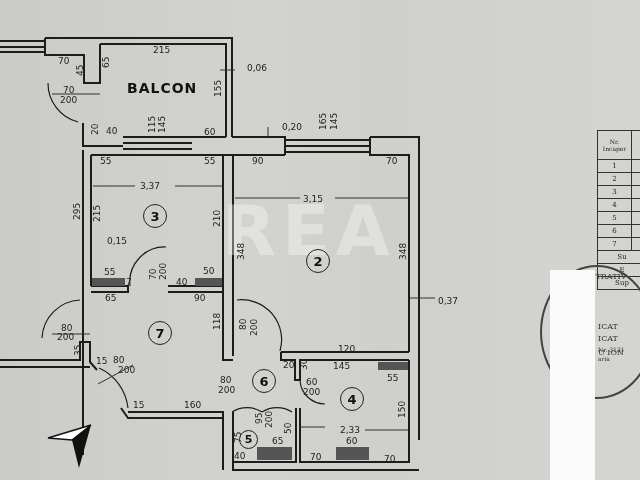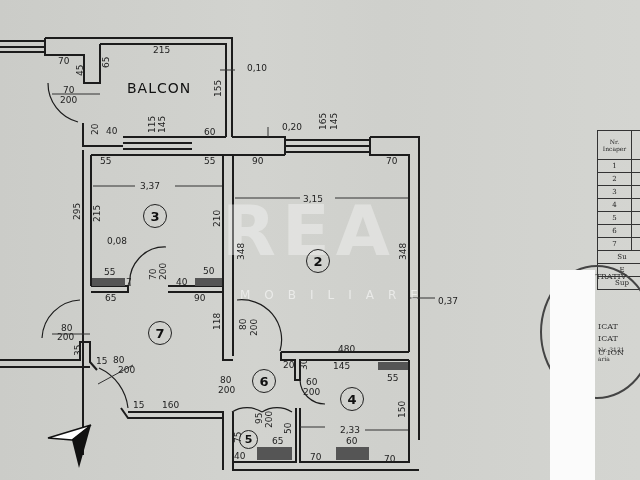--- a/index.html
+++ b/index.html
@@ -1,21 +1,21 @@
 <!DOCTYPE html>
 <html><head>
 <meta charset="utf-8">
 <style>
   html,body{margin:0;padding:0;}
   body{width:640px;height:480px;overflow:hidden;background:#cfd0cc;font-family:"DejaVu Sans",sans-serif;position:relative;}
   #stage{position:absolute;left:0;top:0;width:640px;height:480px;background:linear-gradient(90deg,#cbccc8 0%,#d2d3cf 40%,#cfd0cc 60%,#d4d5d1 100%);}
   .lbl{position:absolute;font-size:9px;color:#222;line-height:1;white-space:nowrap;}
   .lbl.v{transform:rotate(-90deg);transform-origin:left top;}
   .room-no{position:absolute;width:22px;height:22px;border:1.5px solid #222;border-radius:50%;display:flex;align-items:center;justify-content:center;font-size:13px;font-weight:bold;color:#111;background:transparent;}
-  .title{position:absolute;font-size:14px;font-weight:normal;letter-spacing:1px;color:#111;}
+  .title{position:absolute;font-size:14px;font-weight:bold;letter-spacing:1px;color:#111;}
   .watermark{position:absolute;left:222px;top:190px;font-size:70px;font-weight:bold;color:rgba(255,255,255,.35);letter-spacing:6px;}
   .watermark-sub{position:absolute;left:240px;top:288px;font-size:12px;letter-spacing:14px;color:rgba(255,255,255,.55);}
   .table-wrap{position:absolute;left:597px;top:130px;width:50px;}
   table{border-collapse:collapse;font-family:"DejaVu Serif",serif;font-size:7px;color:#222;}
   td,th{border:1px solid #333;height:12px;padding:0 2px;text-align:center;}
   th{height:28px;font-weight:normal;font-size:6px;}
   .white-box{position:absolute;left:550px;top:270px;width:45px;height:210px;background:#fbfbfb;}
   .stamp{position:absolute;left:540px;top:265px;width:110px;height:130px;border:2px solid #444;border-radius:50%;}
   .stamp-text{position:absolute;font-family:"DejaVu Serif",serif;font-size:8px;color:#333;}
 </style>
@@ -101,80 +101,79 @@
       <line x1="268" y1="127" x2="268" y2="137"></line>
       <line x1="410" y1="298" x2="435" y2="298"></line>
     </g>
 
     <polygon points="48,438 91,425 72,440" fill="#fff" stroke="#111" stroke-width="1.5"></polygon>
     <polygon points="72,440 91,425 79,441 79,441" fill="#111"></polygon>
     <polygon points="72,440 91,425 79,468" fill="#111"></polygon>
   </svg>
 
   <div class="watermark">REA</div>
-  <div class="watermark-sub">MOBILIARE</div>
 
   <div class="title" style="left:127px;top:80px">BALCON</div>
 
   <div class="room-no" style="left:143px;top:204px">3</div>
   <div class="room-no" style="left:306px;top:249px">2</div>
   <div class="room-no" style="left:148px;top:321px">7</div>
   <div class="room-no" style="left:252px;top:369px">6</div>
   <div class="room-no" style="left:340px;top:387px">4</div>
   <div class="room-no" style="left:239px;top:430px;width:17px;height:17px;font-size:11px">5</div>
 
   <div class="lbl" style="left:153px;top:46px">215</div>
   <div class="lbl v" style="left:214px;top:97px">155</div>
-  <div class="lbl" style="left:247px;top:64px">0,10</div>
+  <div class="lbl" style="left:247px;top:64px">0,06</div>
   <div class="lbl" style="left:58px;top:57px">70</div>
   <div class="lbl v" style="left:76px;top:76px">45</div>
   <div class="lbl v" style="left:102px;top:68px">65</div>
   <div class="lbl" style="left:63px;top:86px">70</div>
   <div class="lbl" style="left:60px;top:96px">200</div>
   <div class="lbl v" style="left:91px;top:135px">20</div>
   <div class="lbl" style="left:106px;top:127px">40</div>
   <div class="lbl v" style="left:148px;top:133px">115</div>
   <div class="lbl v" style="left:158px;top:133px">145</div>
   <div class="lbl" style="left:204px;top:128px">60</div>
 
   <div class="lbl" style="left:282px;top:123px">0,20</div>
   <div class="lbl v" style="left:319px;top:130px">165</div>
   <div class="lbl v" style="left:330px;top:130px">145</div>
   <div class="lbl" style="left:252px;top:157px">90</div>
   <div class="lbl" style="left:386px;top:157px">70</div>
   <div class="lbl" style="left:303px;top:195px">3,15</div>
   <div class="lbl v" style="left:237px;top:260px">348</div>
   <div class="lbl v" style="left:399px;top:260px">348</div>
-  <div class="lbl" style="left:338px;top:345px">480</div>
+  <div class="lbl" style="left:338px;top:345px">120</div>
   <div class="lbl" style="left:438px;top:297px">0,37</div>
 
   <div class="lbl" style="left:100px;top:157px">55</div>
   <div class="lbl" style="left:204px;top:157px">55</div>
   <div class="lbl" style="left:140px;top:182px">3,37</div>
   <div class="lbl v" style="left:73px;top:220px">295</div>
   <div class="lbl v" style="left:93px;top:222px">215</div>
   <div class="lbl v" style="left:213px;top:227px">210</div>
-  <div class="lbl" style="left:107px;top:237px">0,08</div>
+  <div class="lbl" style="left:107px;top:237px">0,15</div>
   <div class="lbl" style="left:104px;top:268px">55</div>
   <div class="lbl" style="left:126px;top:278px">7</div>
   <div class="lbl v" style="left:149px;top:280px">70</div>
   <div class="lbl v" style="left:159px;top:280px">200</div>
   <div class="lbl" style="left:176px;top:278px">40</div>
   <div class="lbl" style="left:203px;top:267px">50</div>
   <div class="lbl" style="left:105px;top:294px">65</div>
   <div class="lbl" style="left:194px;top:294px">90</div>
 
   <div class="lbl" style="left:61px;top:324px">80</div>
   <div class="lbl" style="left:57px;top:333px">200</div>
   <div class="lbl v" style="left:74px;top:356px">35</div>
   <div class="lbl" style="left:96px;top:357px">15</div>
   <div class="lbl" style="left:113px;top:356px">80</div>
   <div class="lbl" style="left:118px;top:366px">200</div>
   <div class="lbl" style="left:133px;top:401px">15</div>
-  <div class="lbl" style="left:162px;top:401px">160</div>
+  <div class="lbl" style="left:184px;top:401px">160</div>
   <div class="lbl v" style="left:213px;top:330px">118</div>
 
   <div class="lbl v" style="left:239px;top:330px">80</div>
   <div class="lbl v" style="left:250px;top:336px">200</div>
   <div class="lbl" style="left:220px;top:376px">80</div>
   <div class="lbl" style="left:218px;top:386px">200</div>
   <div class="lbl" style="left:283px;top:361px">20</div>
   <div class="lbl v" style="left:300px;top:370px">30</div>
 
   <div class="lbl" style="left:333px;top:362px">145</div>

